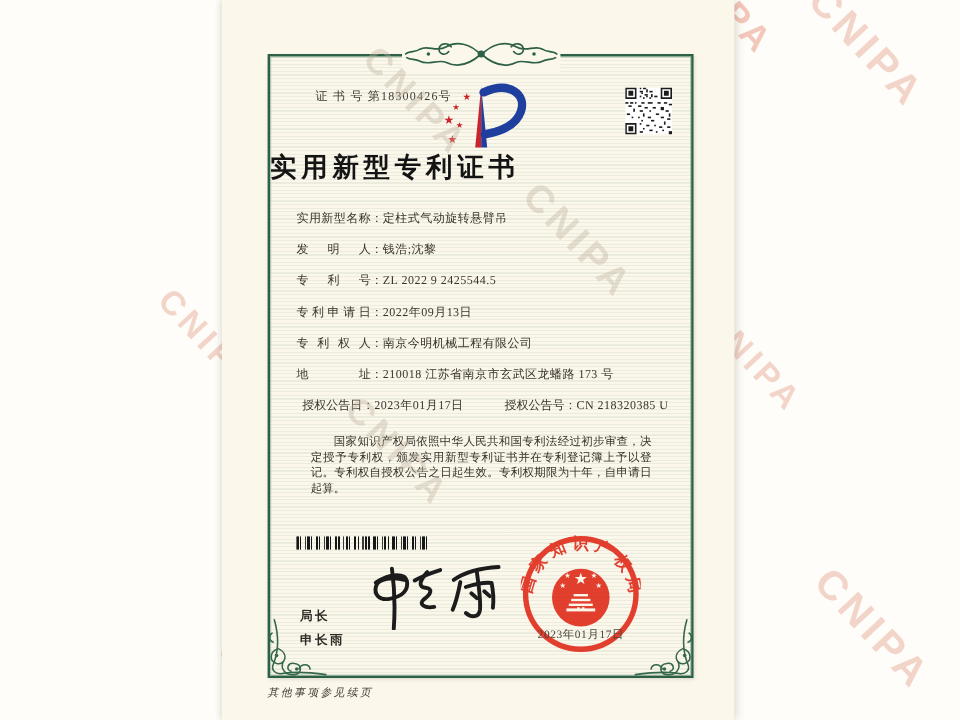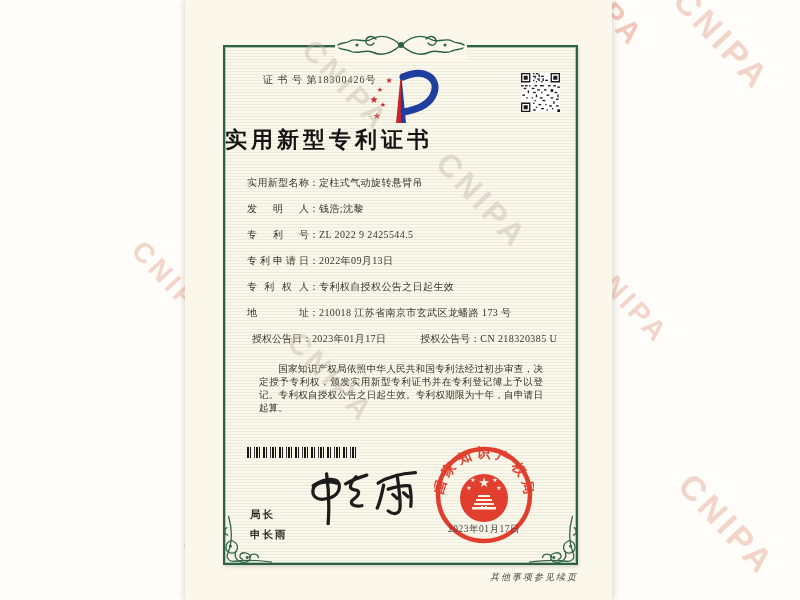--- a/index.html
+++ b/index.html
@@ -112,21 +112,21 @@
   .seal-date{
     left:205px;top:476px;width:108px;text-align:center;
     font-size:9.5px;color:#4a443c;letter-spacing:0.5px;
   }
 
   .page-indicator{
     left:0;top:496px;width:100%;text-align:center;
     font-size:8.5px;color:#4b4238;letter-spacing:1px;
   }
   .footer-note{
-    position:absolute;left:38px;top:571px;width:355px;text-align:right;
+    position:absolute;left:38px;top:571px;width:355px;text-align:left;
     font-size:9px;color:#45403a;letter-spacing:2px;
     font-style:italic;
   }
 </style>
 </head>
 <body>
 
 <div class="stage">
 
   <span class="wm wm-pink-strong" style="left:168px;top:-14px;font-size:30px;">CNIPA</span>
@@ -270,21 +270,21 @@
         <div class="f-row">
           <span class="f-label">发明人</span><span class="f-colon">：</span><span class="f-value">钱浩;沈黎</span>
         </div>
         <div class="f-row">
           <span class="f-label">专利号</span><span class="f-colon">：</span><span class="f-value">ZL 2022 9 2425544.5</span>
         </div>
         <div class="f-row">
           <span class="f-label">专利申请日</span><span class="f-colon">：</span><span class="f-value">2022年09月13日</span>
         </div>
         <div class="f-row">
-          <span class="f-label">专利权人</span><span class="f-colon">：</span><span class="f-value">专利权自授权公告之日起生效</span>
+          <span class="f-label">专利权人</span><span class="f-colon">：</span><span class="f-value">南京今明机械工程有限公司</span>
         </div>
         <div class="f-row">
           <span class="f-label">地址</span><span class="f-colon">：</span><span class="f-value">210018 江苏省南京市玄武区龙蟠路 173 号</span>
         </div>
         <div class="f-row grant-row">
           <span>授权公告日</span><span>：</span><span class="f-value">2023年01月17日</span><span class="grant-gap"></span><span>授权公告号</span><span>：</span><span class="f-value">CN 218320385 U</span>
         </div>
       </div>
 
       <div class="paragraphs">

